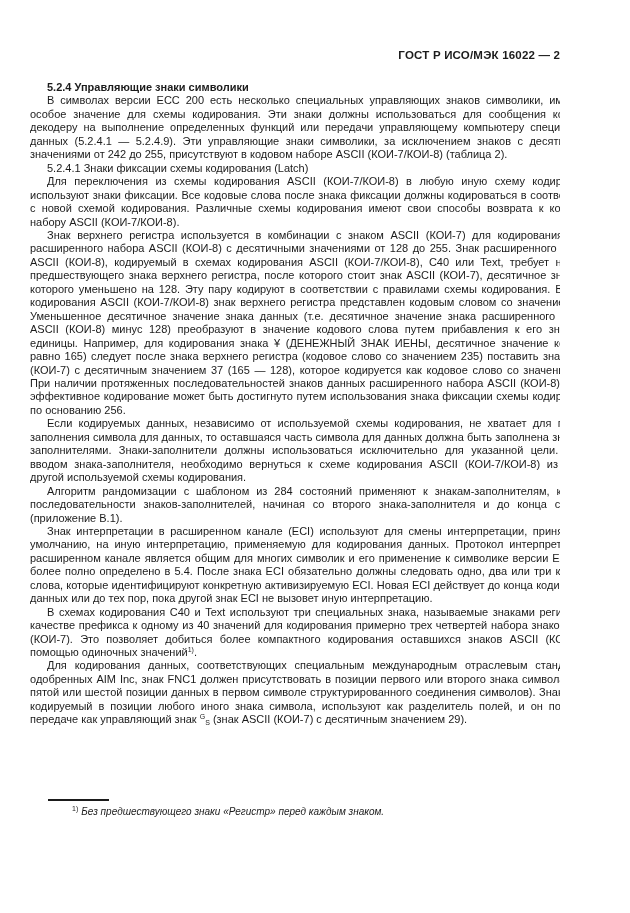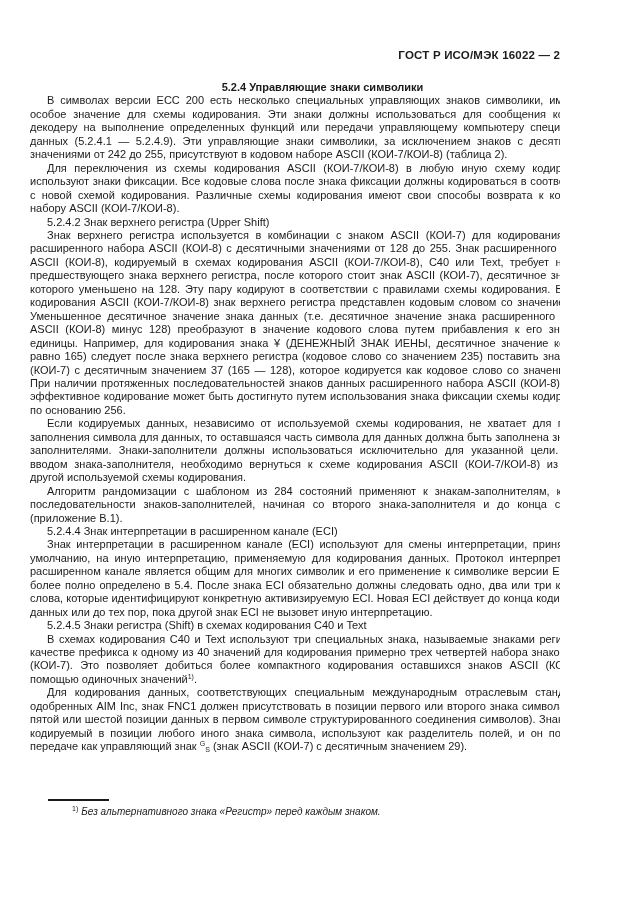--- a/index.html
+++ b/index.html
@@ -34,21 +34,21 @@
     font-size: 11px;
     line-height: 13.45px;
   }
   .content p {
     margin: 0;
     text-indent: 17px;
     text-align: justify;
   }
   .content p.heading {
     font-weight: bold;
-    text-align: center;
+    text-align: left;
   }
   .content p.subheading {
     text-align: left;
   }
   sup {
     font-size: 7px;
     line-height: 0;
     vertical-align: 4px;
   }
   sub {
@@ -91,33 +91,31 @@
 </head>
 <body>
 
 <div class="page">
 
   <div class="header">ГОСТ Р ИСО/МЭК 16022 — 2008</div>
 
   <div class="content" id="content-flow">
       <p class="heading">5.2.4 Управляющие знаки символики</p>
       <p class="paragraph">В символах версии ЕСС 200 есть несколько специальных управляющих знаков символики, имеющих особое значение для схемы кодирования. Эти знаки должны использоваться для сообщения команды декодеру на выполнение определенных функций или передачи управляющему компьютеру специальных данных (5.2.4.1 — 5.2.4.9). Эти управляющие знаки символики, за исключением знаков с десятичными значениями от 242 до 255, присутствуют в кодовом наборе ASCII (КОИ-7/КОИ-8) (таблица 2).</p>
+      <p class="subheading">5.2.4.1 Знаки фиксации схемы кодирования (Latch)</p>
       <p class="paragraph">Для переключения из схемы кодирования ASCII (КОИ-7/КОИ-8) в любую иную схему кодирования используют знаки фиксации. Все кодовые слова после знака фиксации должны кодироваться в соответствии с новой схемой кодирования. Различные схемы кодирования имеют свои способы возврата к кодовому набору ASCII (КОИ-7/КОИ-8).</p>
-      <p class="subheading">5.2.4.2 Знак верхнего регистра (Upper Shift)</p>
       <p class="paragraph">Знак верхнего регистра используется в комбинации с знаком ASCII (КОИ-7) для кодирования знака расширенного набора ASCII (КОИ-8) с десятичными значениями от 128 до 255. Знак расширенного набора ASCII (КОИ-8), кодируемый в схемах кодирования ASCII (КОИ-7/КОИ-8), С40 или Text, требует наличия предшествующего знака верхнего регистра, после которого стоит знак ASCII (КОИ-7), десятичное значение которого уменьшено на 128. Эту пару кодируют в соответствии с правилами схемы кодирования. В схеме кодирования ASCII (КОИ-7/КОИ-8) знак верхнего регистра представлен кодовым словом со значением 235. Уменьшенное десятичное значение знака данных (т.е. десятичное значение знака расширенного набора ASCII (КОИ-8) минус 128) преобразуют в значение кодового слова путем прибавления к его значению единицы. Например, для кодирования знака ¥ (ДЕНЕЖНЫЙ ЗНАК ИЕНЫ, десятичное значение которого равно 165) следует после знака верхнего регистра (кодовое слово со значением 235) поставить знак ASCII (КОИ-7) с десятичным значением 37 (165 — 128), которое кодируется как кодовое слово со значением 38. При наличии протяженных последовательностей знаков данных расширенного набора ASCII (КОИ-8), более эффективное кодирование может быть достигнуто путем использования знака фиксации схемы кодирования по основанию 256.</p>
       <p class="paragraph">Если кодируемых данных, независимо от используемой схемы кодирования, не хватает для полного заполнения символа для данных, то оставшаяся часть символа для данных должна быть заполнена знаками-заполнителями. Знаки-заполнители должны использоваться исключительно для указанной цели. Перед вводом знака-заполнителя, необходимо вернуться к схеме кодирования ASCII (КОИ-7/КОИ-8) из любой другой используемой схемы кодирования.</p>
       <p class="paragraph">Алгоритм рандомизации с шаблоном из 284 состояний применяют к знакам-заполнителям, ко всей последовательности знаков-заполнителей, начиная со второго знака-заполнителя и до конца символа (приложение В.1).</p>
-      <p class="subheading">5.2.4.4 Знак интерпретации в расширенном канале (ECI)</p>
       <p class="paragraph">Знак интерпретации в расширенном канале (ECI) используют для смены интерпретации, принятой по умолчанию, на иную интерпретацию, применяемую для кодирования данных. Протокол интерпретации в расширенном канале является общим для многих символик и его применение к символике версии ЕСС 200 более полно определено в 5.4. После знака ECI обязательно должны следовать одно, два или три кодовых слова, которые идентифицируют конкретную активизируемую ECI. Новая ECI действует до конца кодируемых данных или до тех пор, пока другой знак ECI не вызовет иную интерпретацию.</p>
-      <p class="subheading">5.2.4.5 Знаки регистра (Shift) в схемах кодирования С40 и Text</p>
       <p class="paragraph"><span>В схемах кодирования С40 и Text используют три специальных знака, называемые знаками регистра, в качестве префикса к одному из 40 значений для кодирования примерно трех четвертей набора знаков ASCII (КОИ-7). Это позволяет добиться более компактного кодирования оставшихся знаков ASCII (КОИ-7) с помощью одиночных значений</span><sup>1)</sup><span>.</span></p>
       <p class="paragraph"><span>Для кодирования данных, соответствующих специальным международным отраслевым стандартам, одобренных AIM Inc, знак FNC1 должен присутствовать в позиции первого или второго знака символа (либо пятой или шестой позиции данных в первом символе структурированного соединения символов). Знак FNC1, кодируемый в позиции любого иного знака символа, используют как разделитель полей, и он подлежит передаче как управляющий знак </span><sup>G</sup><sub>S</sub><span> (знак ASCII (КОИ-7) с десятичным значением 29).</span></p>
     </div>
 
   <div class="footnote-rule"></div>
 
   <div class="footnote">
-    <sup>1)</sup><span>Без альтернативного знака «Регистр» перед каждым знаком.</span>
+    <sup>1)</sup><span>Без предшествующего знаки «Регистр» перед каждым знаком.</span>
   </div>
 
   <div class="page-number">7</div>
 
 </div>
 
 </body></html>

